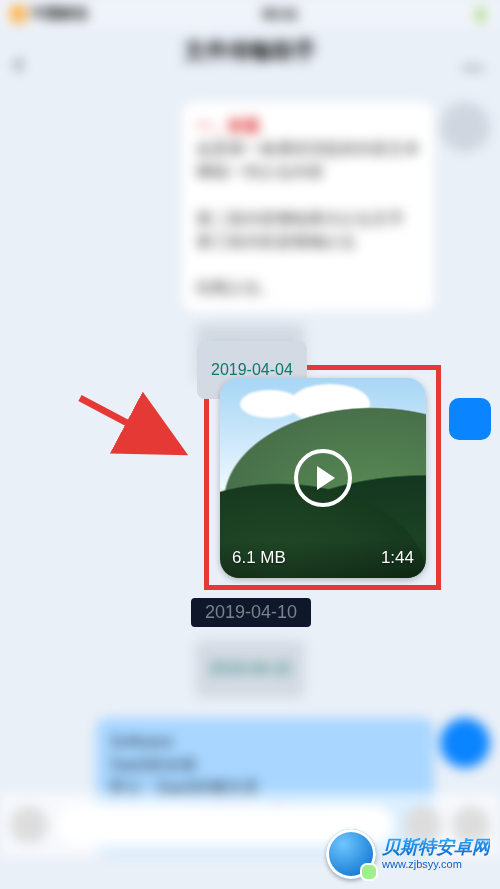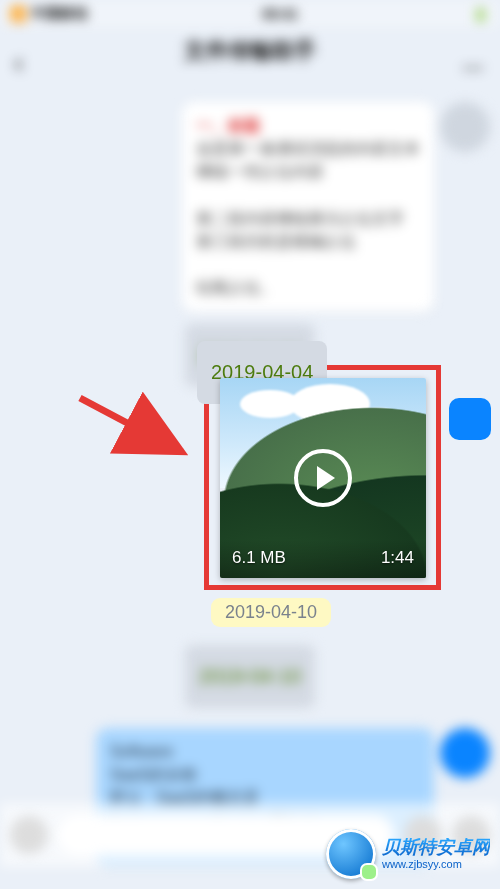--- a/index.html
+++ b/index.html
@@ -111,22 +111,22 @@
   }
   .red-text {
     color: #d33;
     font-weight: 600;
   }
   .timestamp-pill {
     display: block;
     margin: 12px auto 16px auto;
     width: fit-content;
     background: #d4dae3;
-    color: #4d7c0f;
-    font-size: 20px;
+    color: #0f766e;
+    font-size: 16px;
     padding: 20px 14px;
     border-radius: 8px;
   }
 
   
   .video-highlight {
     position: absolute;
     top: 365px;
     left: 204px;
     width: 237px;
@@ -134,21 +134,21 @@
     z-index: 20;
     border: 5px solid #e53935;
     box-sizing: border-box;
   }
   .video-bubble {
     position: absolute;
     top: 378px;
     left: 220px;
     width: 206px;
     height: 200px;
-    border-radius: 2px;
+    border-radius: 19px;
     overflow: hidden;
     z-index: 25;
     box-shadow: 0 2px 6px rgba(0,0,0,0.25);
   }
   .video-bubble .sky {
     position: absolute; inset: 0; height: 55%;
     background: linear-gradient(#a7d6f5 0%, #cfe9fb 60%, #eef8ff 100%);
   }
   .cloud {
     position: absolute;
@@ -219,26 +219,25 @@
     z-index: 30;
     pointer-events: none;
   }
 
   
   .ts-below {
     position: absolute;
     top: 598px;
     left: 191px;
     z-index: 22;
-    background: #fef9c3;
+    background: #0f172a;
     color: #7a828d;
     font-size: 18px;
     padding: 4px 14px;
-    border-radius: 9px;
-    margin-left: 20px;
+    border-radius: 4px;
   }
 
   
   .input-bar {
     position: absolute;
     bottom: 0;
     left: 0;
     right: 0;
     height: 64px;
     background: rgba(255,255,255,0.6);

